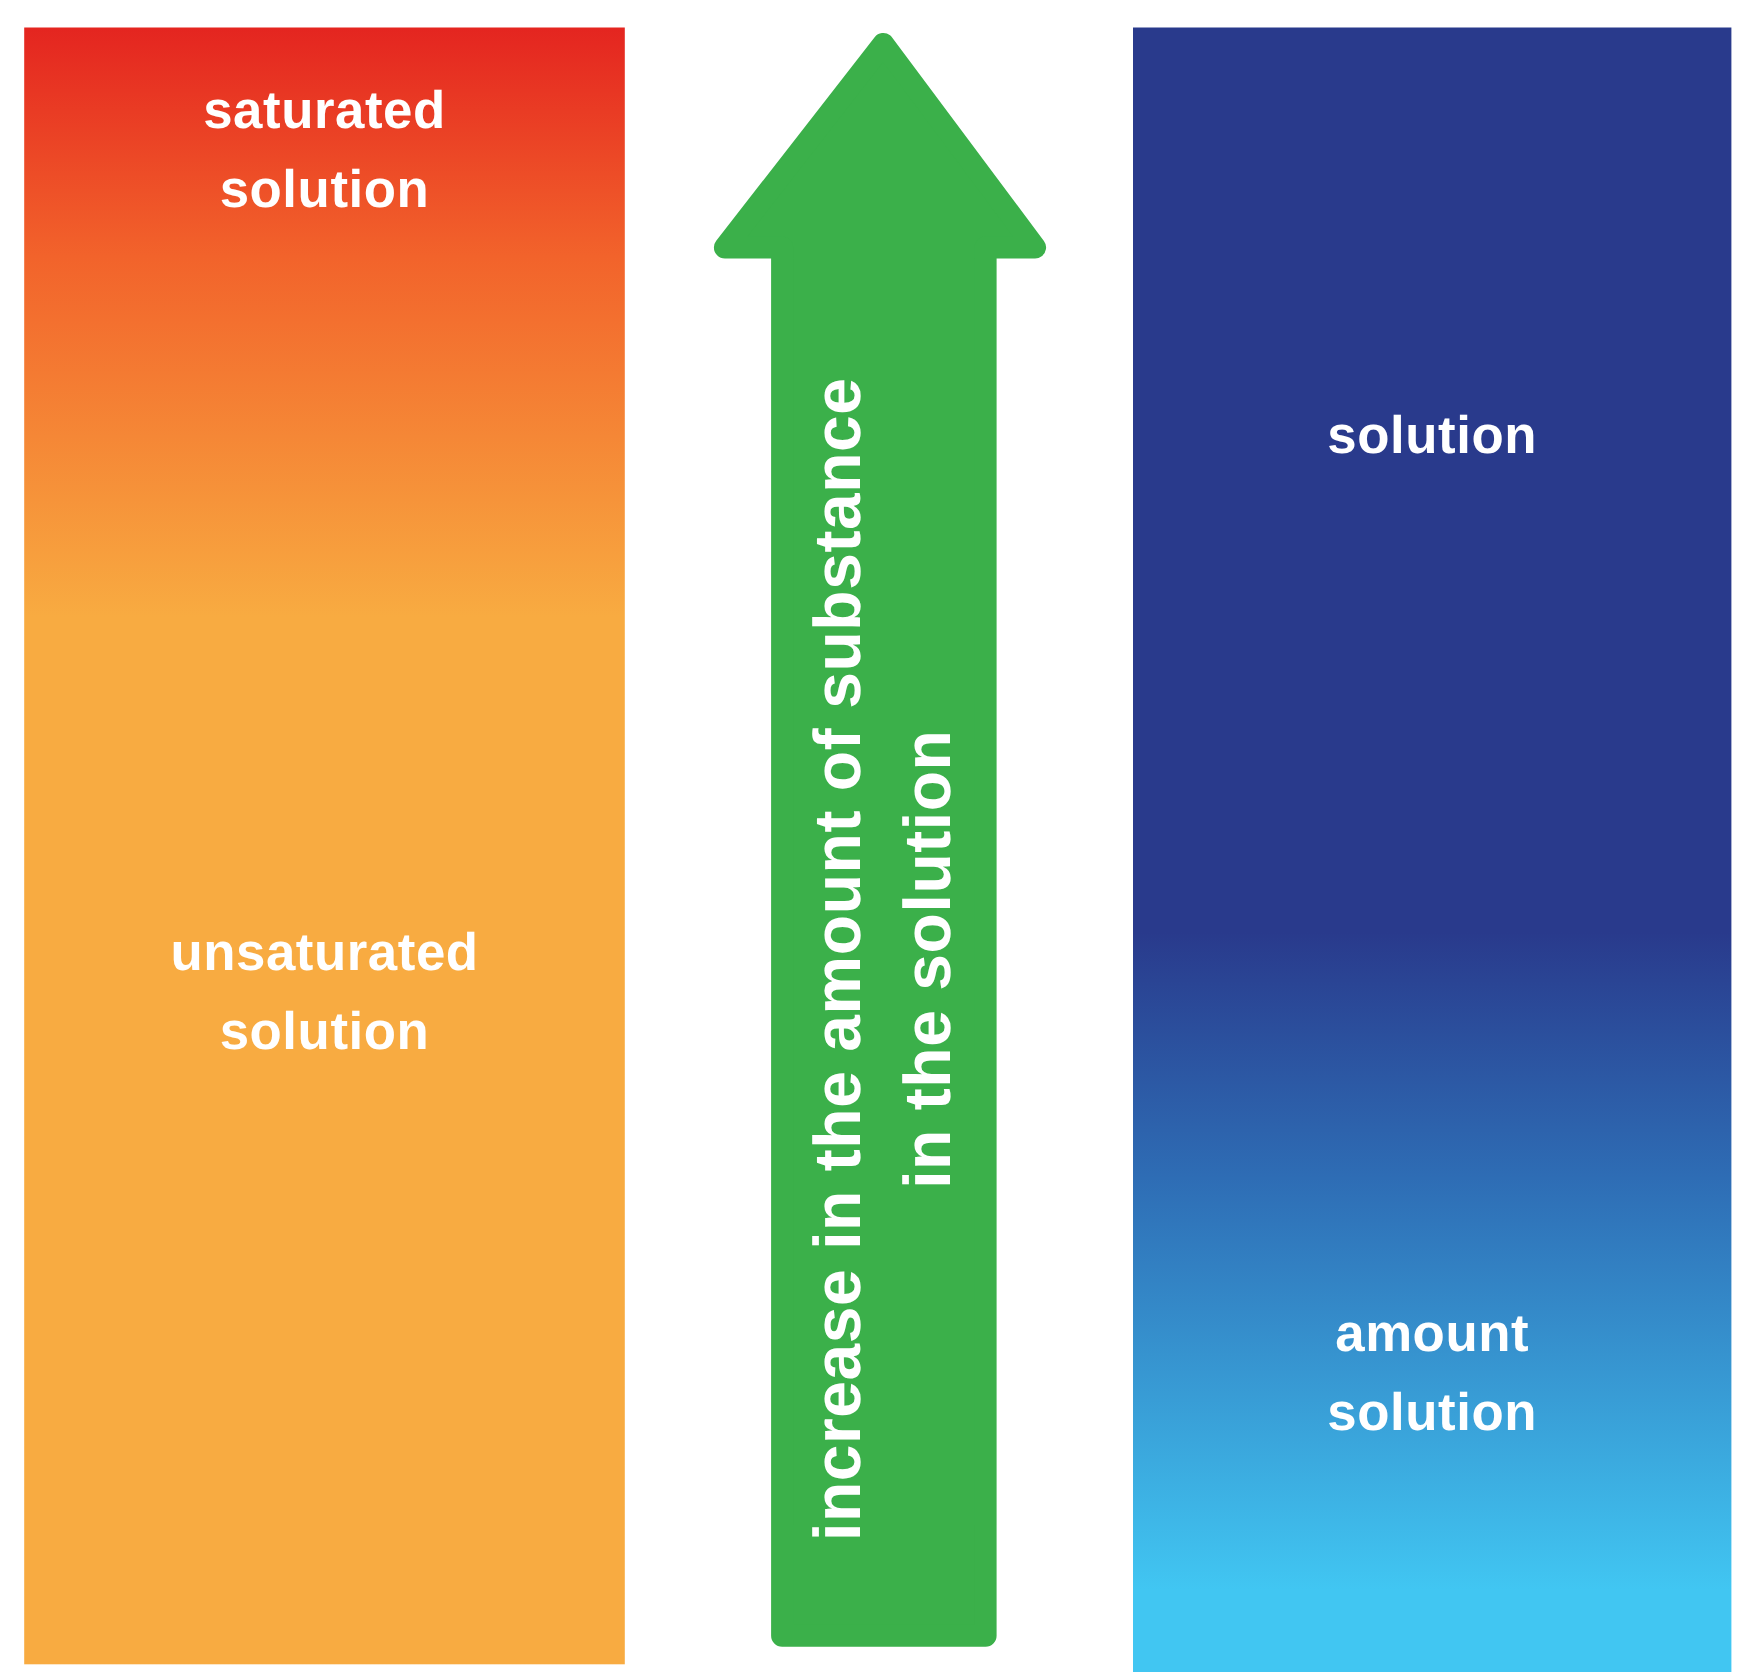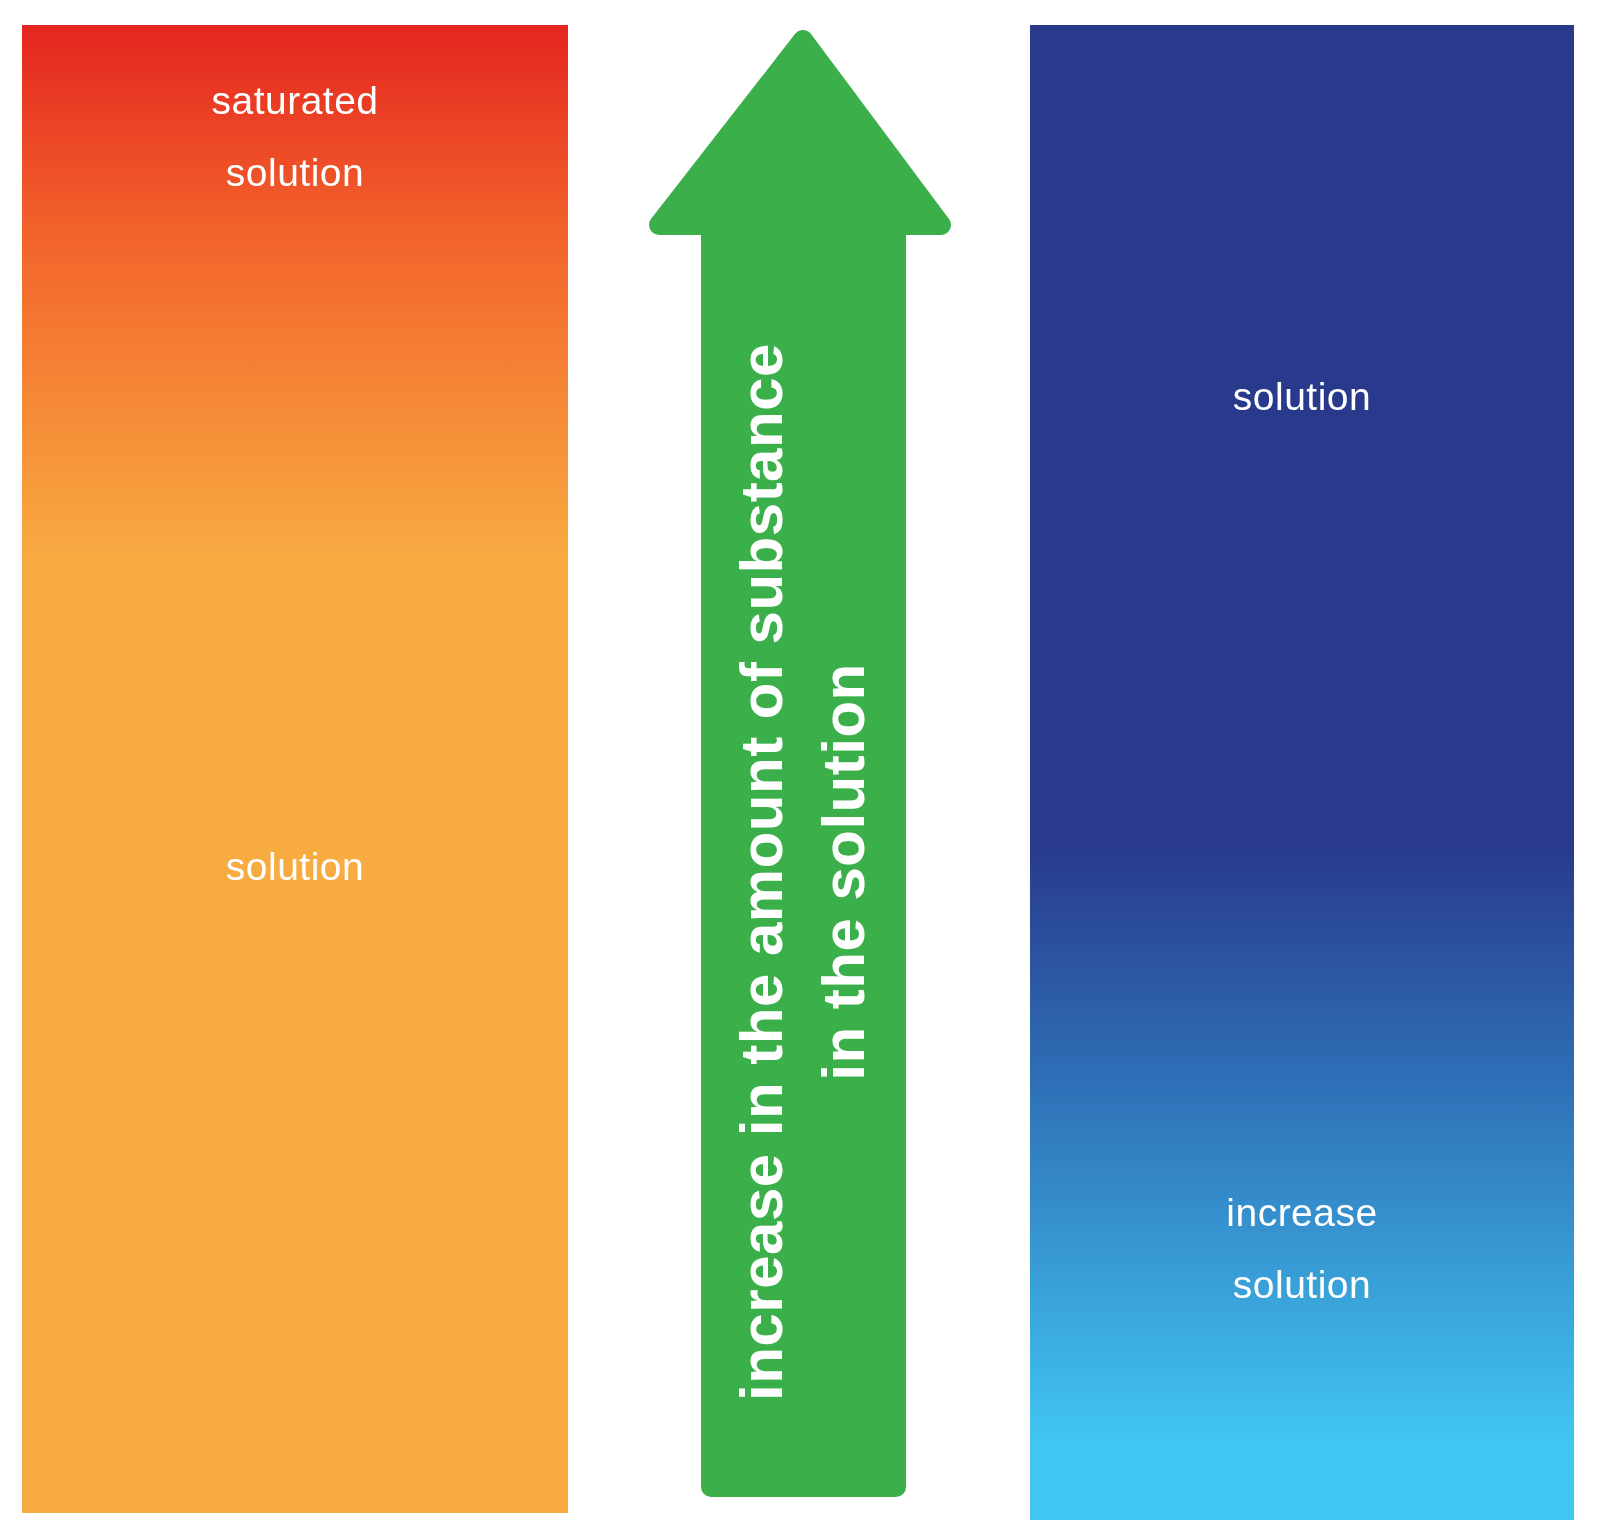--- a/index.html
+++ b/index.html
@@ -45,22 +45,22 @@
       var(--right_mid) 70%,
       var(--right_bottom) 95%,
       var(--right_bottom) 100%);
   }
   .col-label{
     position:absolute;
     left:0;
     width:100%;
     text-align:center;
     color:var(--text_white);
-    font-weight:normal;
-    font-size:39px;
+    font-weight:bold;
+    font-size:48px;
     line-height:72px;
     letter-spacing:0.5px;
   }
   .col-label .line{display:block;}
   .label-saturated{top:40px;}
   .label-unsaturated{top:806px;}
   .label-concentrated{top:336px;}
   .label-diluted{top:1152px;}
   .arrow-svg{
     position:absolute;
@@ -100,30 +100,31 @@
 <body>
 
 <div class="canvas">
 
   <div class="column left">
     <div class="col-label label-saturated">
       <span class="line">saturated</span>
       <span class="line">solution</span>
     </div>
     <div class="col-label label-unsaturated">
+      <span class="line">unsaturated</span>
       <span class="line">solution</span>
     </div>
   </div>
 
   <div class="column right">
     <div class="col-label label-concentrated">
       <span class="line">solution</span>
     </div>
     <div class="col-label label-diluted">
-      <span class="line">increase</span>
+      <span class="line">amount</span>
       <span class="line">solution</span>
     </div>
   </div>
 
   <svg class="arrow-svg" viewBox="0 0 1600 1525" xmlns="http://www.w3.org/2000/svg" aria-hidden="true">
     <path d="M803 40
          L941 225
          L896 225
          L896 1487
          L711 1487

